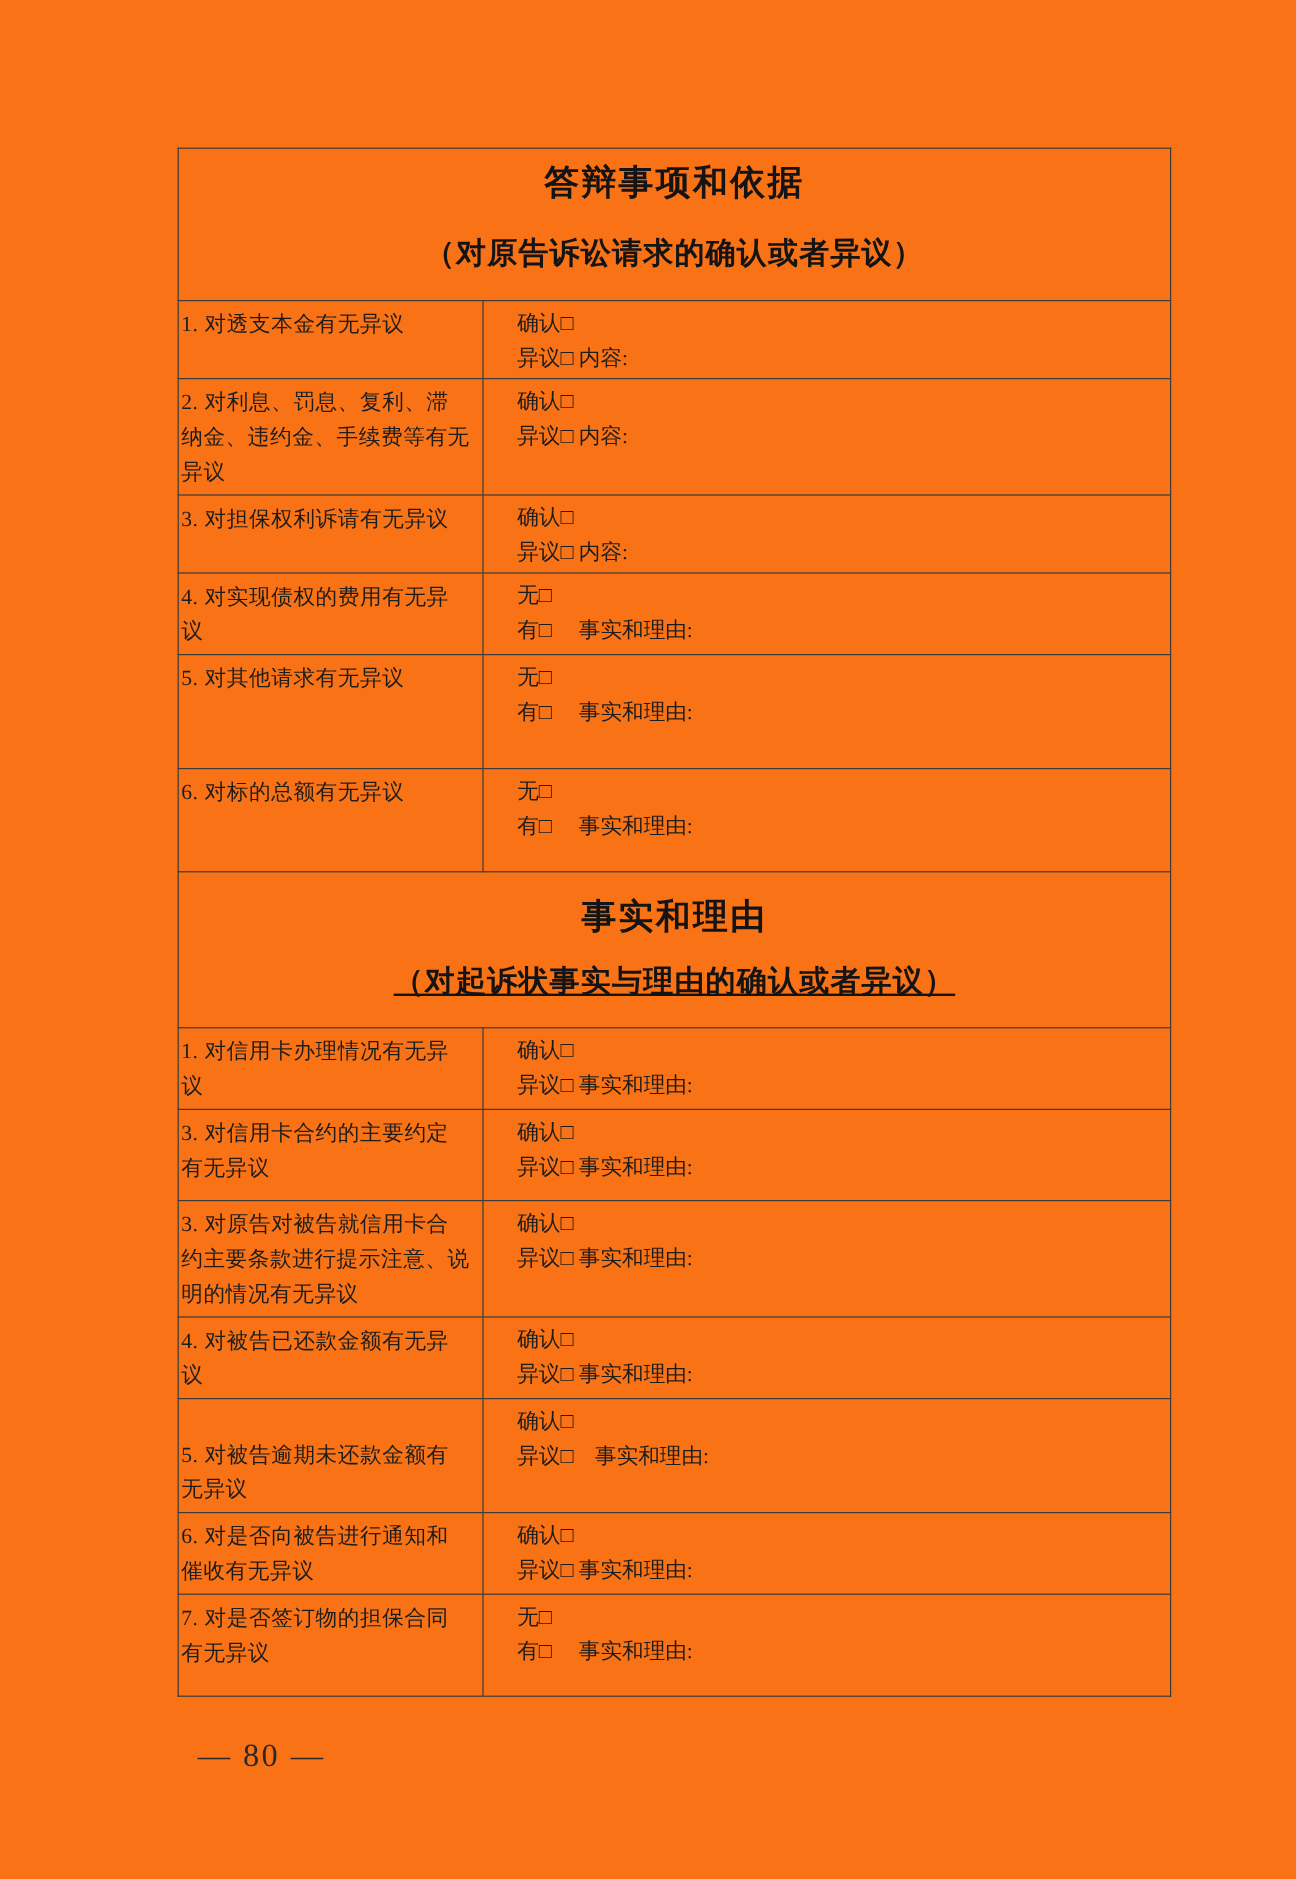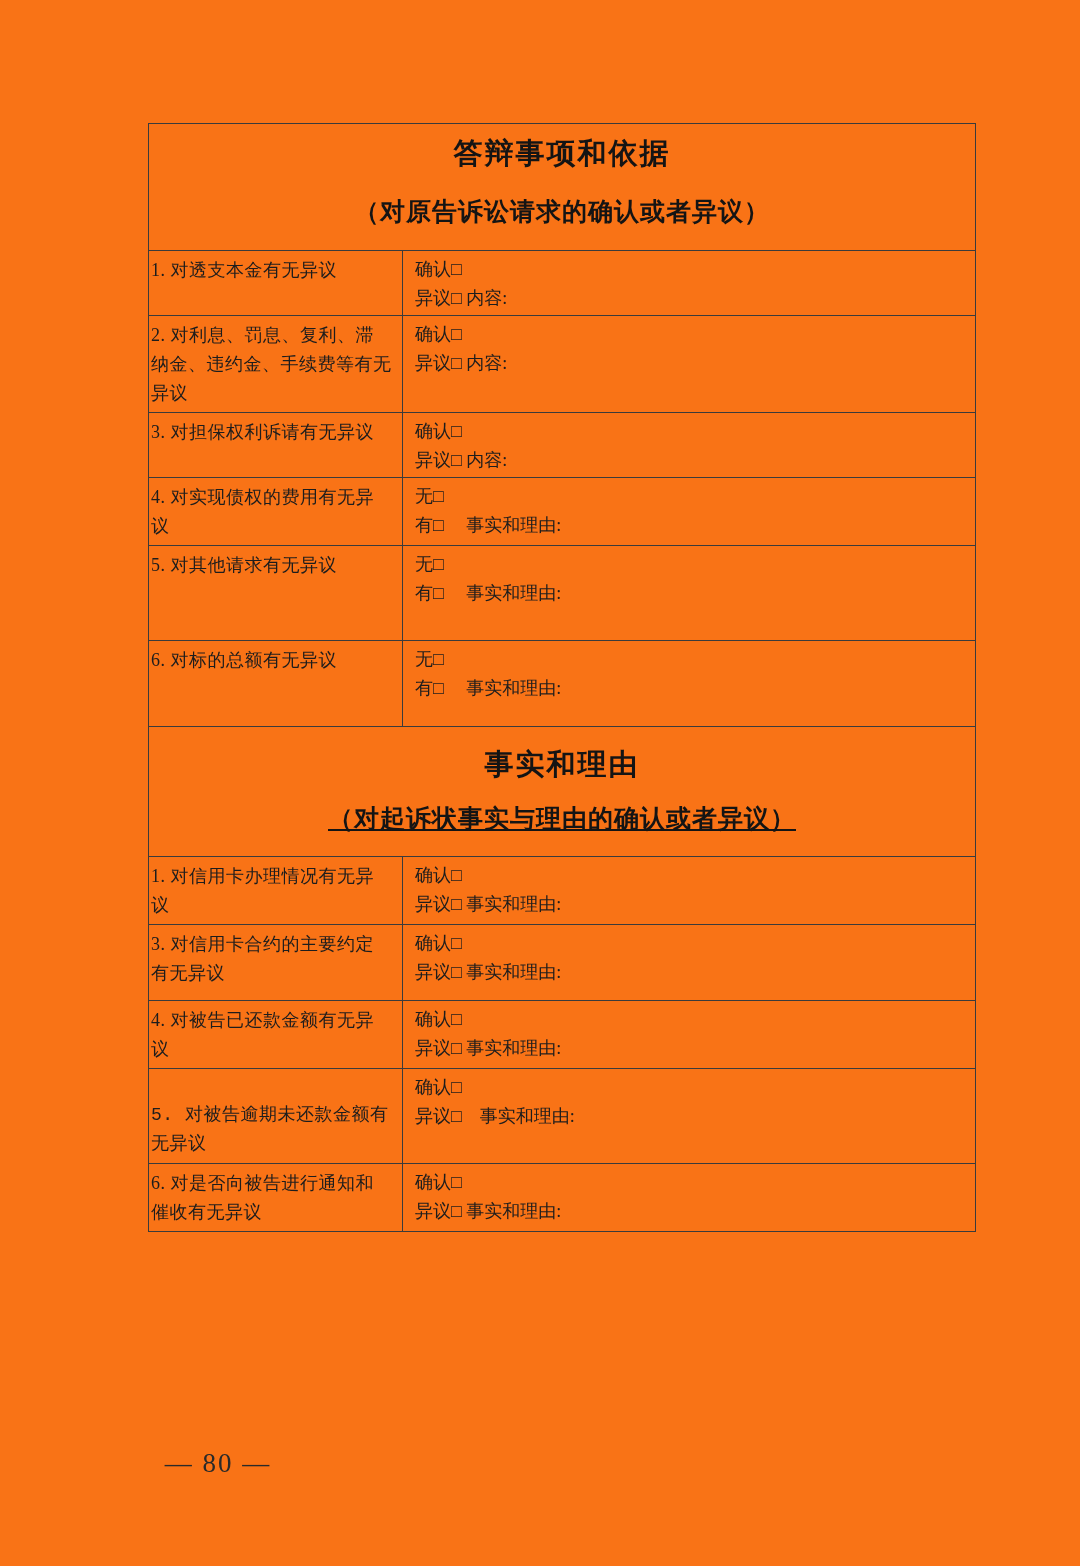--- a/index.html
+++ b/index.html
@@ -26,23 +26,23 @@
   td {
     border: 1px solid #3b3b3b;
     vertical-align: top;
     font-size: 18px;
   }
   td.lbl {
     padding: 5px 10px 4px 2px;
     line-height: 29px;
     letter-spacing: 0.5px;
   }
-  td.lbl.pushed { padding-top: 32px; font-family: Liberation Mono, monospace; }
+  td.lbl.pushed { padding-top: 32px; }
   td.val {
-    padding: 4px 10px 2px 12px;
+    padding: 4px 10px 2px 28px;
     line-height: 29px;
   }
   .line { height: 29px; white-space: nowrap; }
   td.sec-cell {
     text-align: center;
     font-family: "Liberation Sans", "DejaVu Sans", sans-serif;
     font-weight: bold;
     color: #141414;
   }
   .sec-title { font-size: 29px; line-height: 38px; letter-spacing: 2px; }
@@ -146,20 +146,27 @@
       </tr>
 
       <tr style="height:76px">
         <td class="lbl">3. 对信用卡合约的主要约定有无异议</td>
         <td class="val">
           <div class="line">确认□</div>
           <div class="line">异议□ 事实和理由:</div>
         </td>
       </tr>
 
+      <tr style="height:88px">
+        <td class="lbl">3. 对原告对被告就信用卡合约主要条款进行提示注意、说明的情况有无异议</td>
+        <td class="val">
+          <div class="line">确认□</div>
+          <div class="line">异议□ 事实和理由:</div>
+        </td>
+      </tr>
 
       <tr style="height:55px">
         <td class="lbl">4. 对被告已还款金额有无异议</td>
         <td class="val">
           <div class="line">确认□</div>
           <div class="line">异议□ 事实和理由:</div>
         </td>
       </tr>
 
       <tr style="height:83px">
@@ -171,19 +178,26 @@
       </tr>
 
       <tr style="height:57px">
         <td class="lbl">6. 对是否向被告进行通知和催收有无异议</td>
         <td class="val">
           <div class="line">确认□</div>
           <div class="line">异议□ 事实和理由:</div>
         </td>
       </tr>
 
+      <tr style="height:85px">
+        <td class="lbl">7. 对是否签订物的担保合同有无异议</td>
+        <td class="val">
+          <div class="line">无□</div>
+          <div class="line">有□　 事实和理由:</div>
+        </td>
+      </tr>
 
     </tbody>
   </table>
 
   <div class="page-number">— 80 —</div>
 
 </div>
 
 </body></html>

